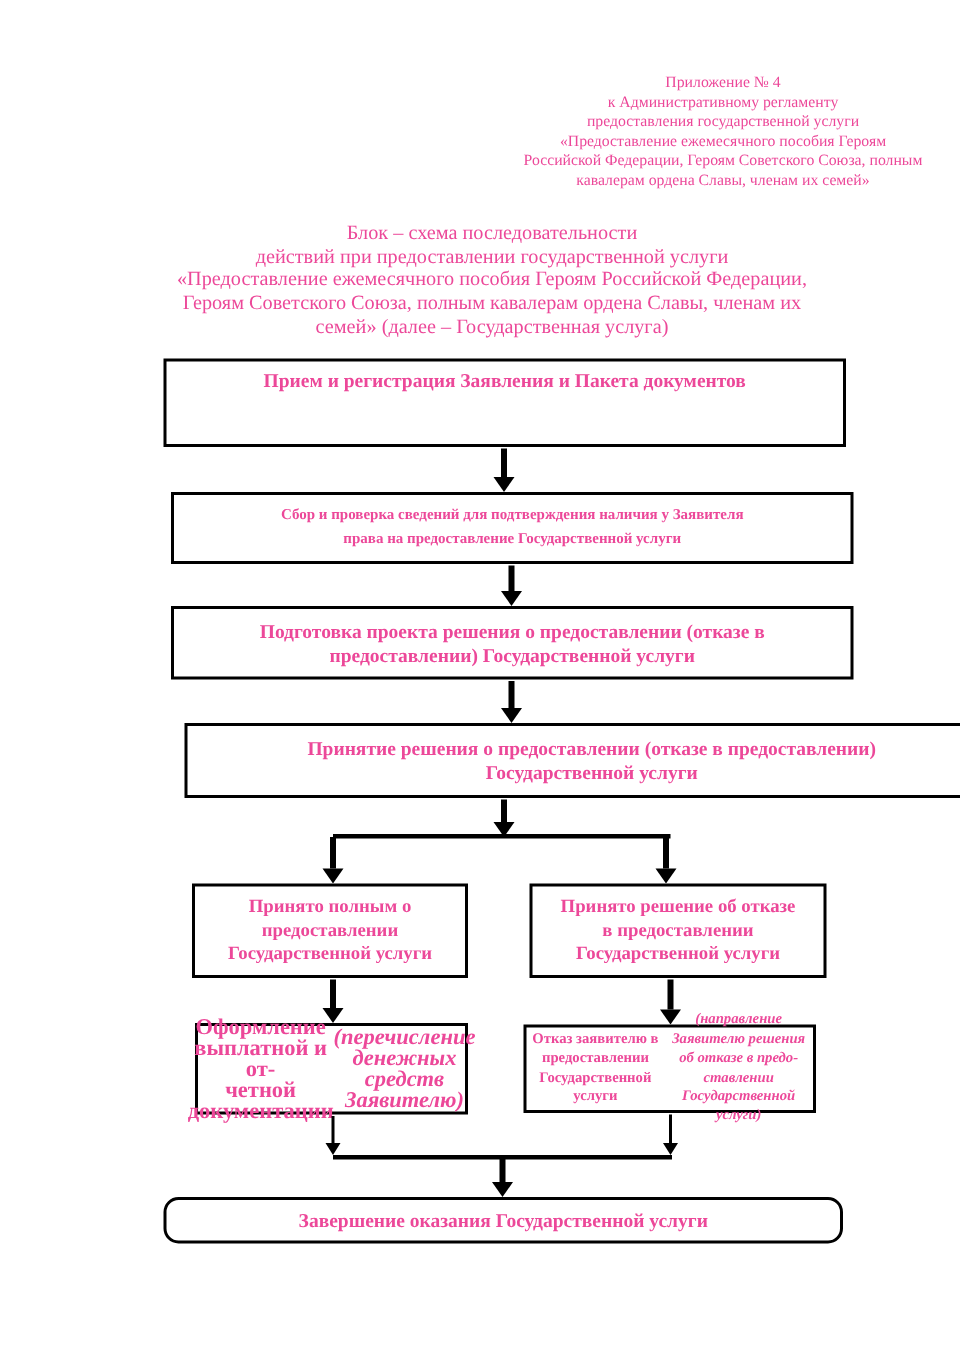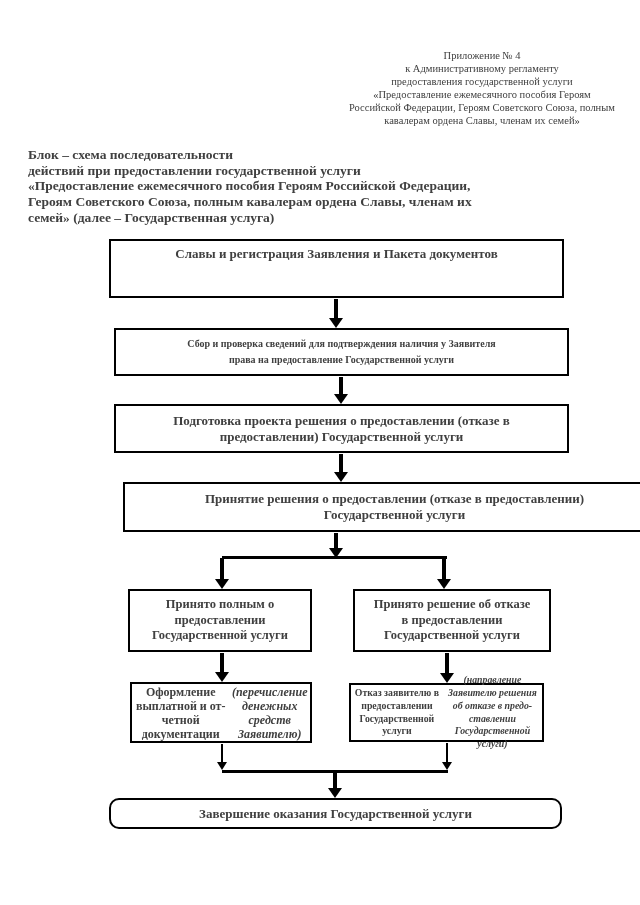--- a/index.html
+++ b/index.html
@@ -1,43 +1,43 @@
 <!DOCTYPE html>
 <html><head>
 <meta charset="utf-8">
 <style>
   html,body { margin:0; padding:0; background:#ffffff; }
   .page {
     position:relative; width:640px; height:905px; background:#ffffff;
-    font-family:"Liberation Serif","DejaVu Serif",serif; color:#404040;
+    font-family:"Liberation Serif","DejaVu Serif",serif; color:#ec4899;
     overflow:hidden;
   }
   .appendix {
     position:absolute; left:328px; top:49px; width:308px;
     font-size:10.5px; line-height:13px; text-align:center;
     white-space:pre-line;
   }
   .doc-title {
     position:absolute; left:28px; top:147px; width:600px;
-    font-size:13.5px; line-height:15.7px; font-weight:bold; 
+    font-size:13.5px; line-height:15.7px; font-weight:normal; text-align:center;
     white-space:pre-line;
   }
   .box {
     position:absolute; box-sizing:border-box; border:2px solid #000; background:#fff;
     font-weight:bold; text-align:center; white-space:pre-line;
     display:flex; align-items:center; justify-content:center;
   }
   .b1 { left:109px; top:239px; width:455px; height:59px; font-size:13px; line-height:16px;
         align-items:flex-start; padding-top:5px; }
   .b2 { left:114px; top:328px; width:455px; height:48px; font-size:10px; line-height:16px; }
   .b3 { left:114px; top:404px; width:455px; height:49px; font-size:13px; line-height:16px; }
   .b4 { left:123px; top:482px; width:543px; height:50px; font-size:13px; line-height:16px; }
   .bl { left:128px; top:589px; width:184px; height:63px; font-size:12.5px; line-height:15.5px; }
   .br { left:353px; top:589px; width:198px; height:63px; font-size:12.5px; line-height:15.5px;text-align:center; }
-  .al { left:130px; top:682px; width:182px; height:61px; font-size:12px; line-height:14px;align-items:flex-end; }
+  .al { left:130px; top:682px; width:182px; height:61px; font-size:15px; line-height:14px; }
   .ar { left:349px; top:683px; width:195px; height:59px; font-size:9.8px; line-height:12.8px; }
   .fin { left:109px; top:798px; width:453px; height:31px; font-size:13px; line-height:16px;border-radius:10px; }
   .al-inner, .ar-inner { display:inline; }
   .it { font-style:italic; }
 
   
   .varrow { position:absolute; background:#000; }
   .varrow::after {
     content:""; position:absolute; left:50%; transform:translateX(-50%);
     bottom:-10px; width:0; height:0;
@@ -76,21 +76,21 @@
 «Предоставление ежемесячного пособия Героям
 Российской Федерации, Героям Советского Союза, полным
 кавалерам ордена Славы, членам их семей»</div>
 
   <div class="doc-title">Блок – схема последовательности
 действий при предоставлении государственной услуги
 «Предоставление ежемесячного пособия Героям Российской Федерации,
 Героям Советского Союза, полным кавалерам ордена Славы, членам их
 семей» (далее – Государственная услуга)</div>
 
-  <div class="box b1">Славы и регистрация Заявления и Пакета документов</div>
+  <div class="box b1">Прием и регистрация Заявления и Пакета документов</div>
 
   <div class="varrow a1"></div>
 
   <div class="box b2">Сбор и проверка сведений для подтверждения наличия у Заявителя
 права  на предоставление Государственной услуги</div>
 
   <div class="varrow a2"></div>
 
   <div class="box b3">Подготовка проекта решения о предоставлении (отказе в
 предоставлении) Государственной услуги</div>

